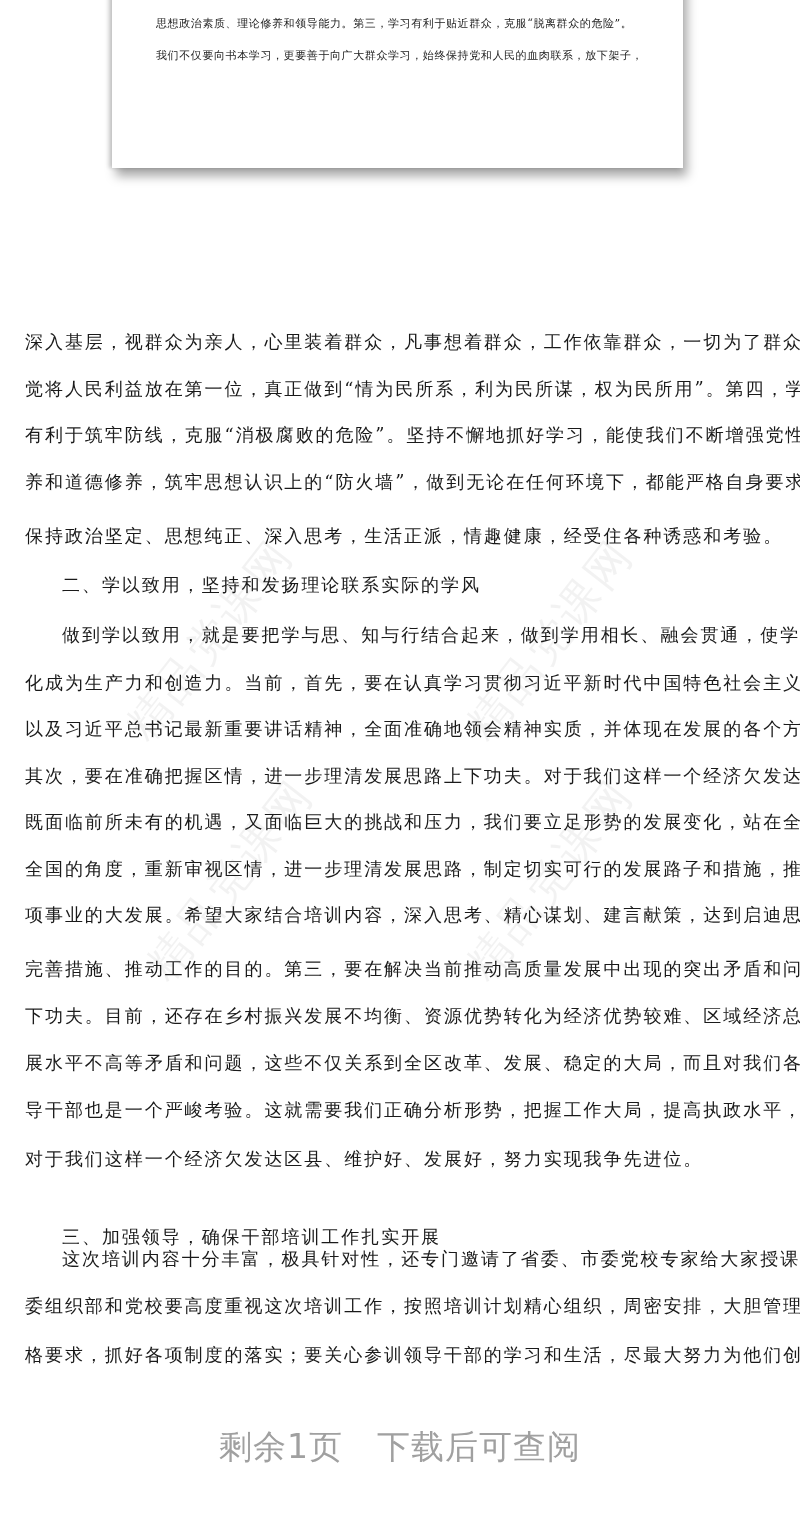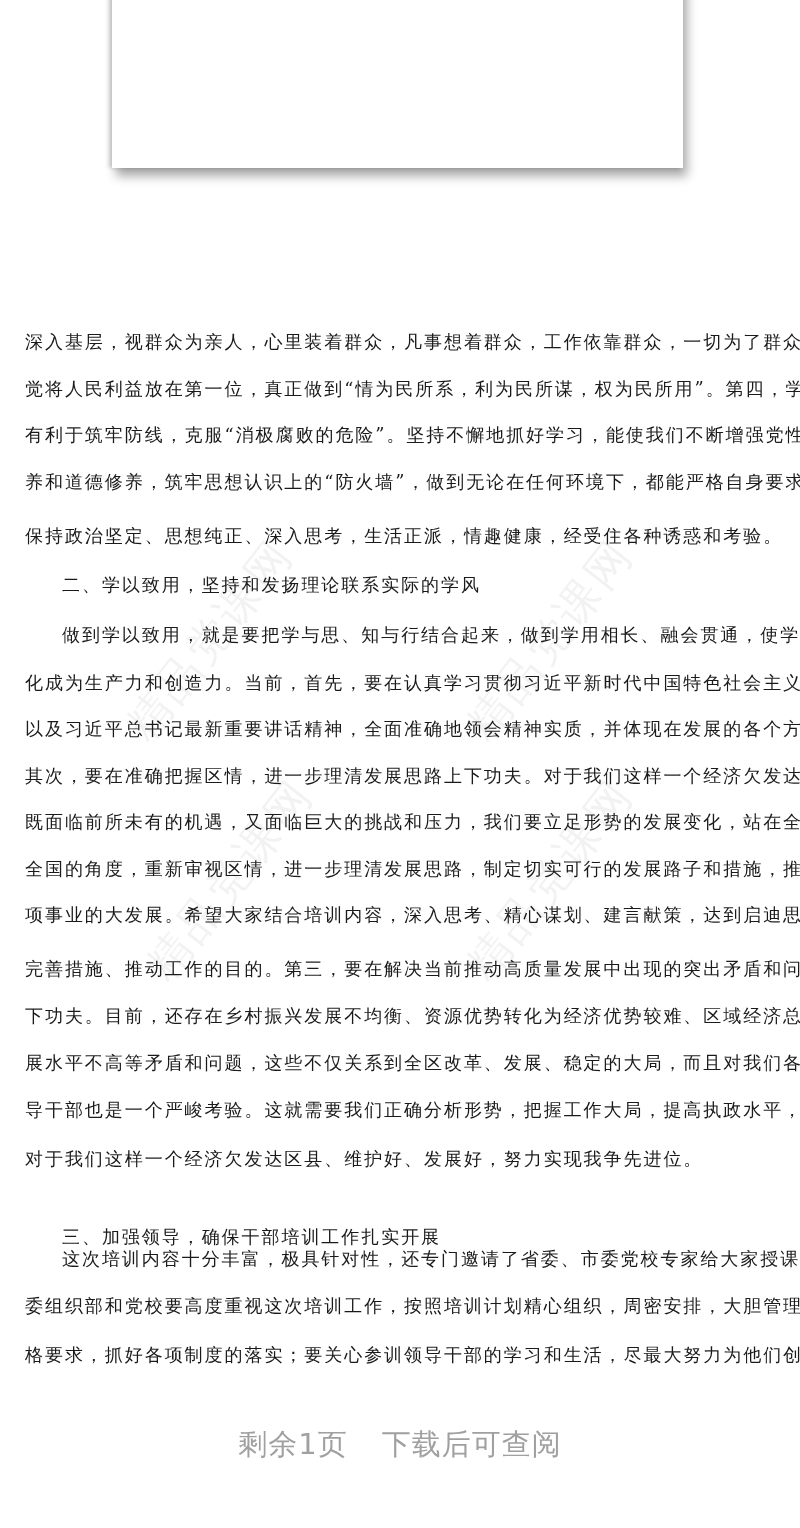--- a/index.html
+++ b/index.html
@@ -27,29 +27,31 @@
   }
   .row.indent { left: 37px; }
   .watermark {
     position: absolute; font-size: 44px; color: rgba(0,0,0,0.05);
     transform: rotate(-52deg); white-space: nowrap; letter-spacing: 4px;
     pointer-events: none; font-family: "DejaVu Sans", sans-serif;
   }
   .more-banner {
     position: absolute; left: 0; right: 0; top: 1425px; text-align: center;
     font-family: "DejaVu Sans", "Liberation Sans", sans-serif;
-    font-size: 29px; color: #a0a0a0; letter-spacing: 1px;
+    font-size: 33px; color: #a0a0a0; letter-spacing: 1px;
   }
   .more-banner span { display: inline-block; }
   .more-banner .gap { width: 34px; }
 </style>
 </head>
 <body>
 
 <div class="page-card">
+  <div class="line" style="top:36px">思想政治素质、理论修养和领导能力。第三，学习有利于贴近群众，克服“脱离群众的危险”。</div>
+  <div class="line" style="top:68px">我们不仅要向书本学习，更要善于向广大群众学习，始终保持党和人民的血肉联系，放下架子，</div>
 </div>
 
 <div class="watermark" style="left:90px; top:610px;">精品党课网</div>
 <div class="watermark" style="left:430px; top:610px;">精品党课网</div>
 <div class="watermark" style="left:110px; top:850px;">精品党课网</div>
 <div class="watermark" style="left:430px; top:850px;">精品党课网</div>
 
 <div class="page-body">
   <div class="row" style="top:2px">深入基层，视群众为亲人，心里装着群众，凡事想着群众，工作依靠群众，一切为了群众，自</div>
   <div class="row" style="top:49px">觉将人民利益放在第一位，真正做到“情为民所系，利为民所谋，权为民所用”。第四，学习</div>

